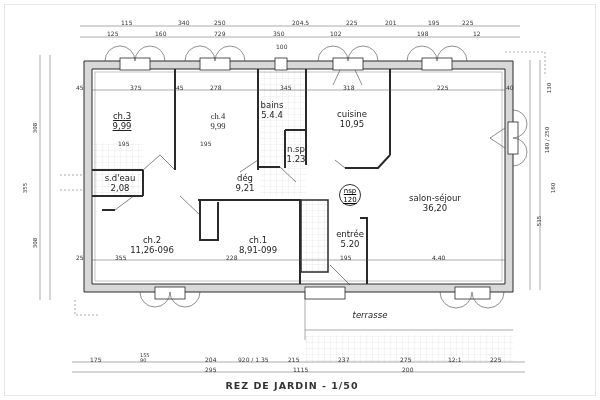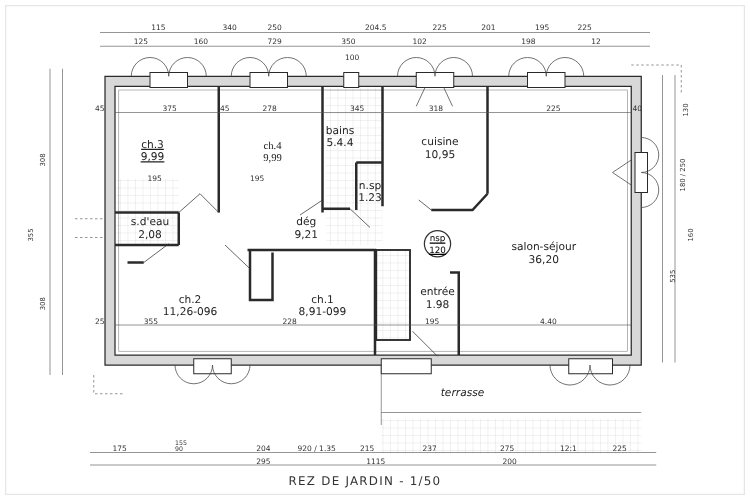--- a/index.html
+++ b/index.html
@@ -4,21 +4,21 @@
 <style>
   html, body { margin:0; padding:0; background:#ffffff; }
   body { width:600px; height:400px; position:relative; overflow:hidden; font-family:"DejaVu Sans", sans-serif; }
   #frame { position:absolute; left:4px; top:4px; width:592px; height:392px; border:1px solid #e6e6e6; box-sizing:border-box; background:#fff; }
   svg#plan { position:absolute; left:0; top:0; }
   .lbl { position:absolute; color:#222; text-align:center; white-space:nowrap; line-height:1.15; }
   .room-name { font-size:8.5px; }
   .room-area { font-size:8.5px; }
   .dim { position:absolute; font-size:6px; color:#333; white-space:nowrap; }
   .dim-v { position:absolute; font-size:5.5px; color:#333; white-space:nowrap; transform:rotate(-90deg); transform-origin:center; }
-  #title { position:absolute; left:0; width:584px; top:380px; text-align:center; font-size:9.5px; letter-spacing:1px; color:#333; }
+  #title { position:absolute; left:0; width:584px; top:380px; text-align:center; font-size:9.5px; letter-spacing:1px; color:#333;font-weight:bold; }
   .nsp-circle { position:absolute; width:22px; height:22px; border:1px solid #333; border-radius:50%; font-size:7px; text-align:center; line-height:9px; padding-top:2px; box-sizing:border-box; background:#fff;text-decoration:underline;}
 </style>
 </head>
 <body>
 
 <div id="frame"></div>
 
 <svg id="plan" width="600" height="400" viewBox="0 0 600 400">
   <defs>
     <pattern id="tile" width="6" height="6" patternUnits="userSpaceOnUse">
@@ -155,21 +155,21 @@
 <div class="lbl" style="left:122px;top:236px;width:60px;text-align:center;">
   <div class="room-name">ch.2</div>
   <div class="room-area">11,26-096</div>
 </div>
 <div class="lbl" style="left:228px;top:236px;width:60px;">
   <div class="room-name">ch.1</div>
   <div class="room-area">8,91-099</div>
 </div>
 <div class="lbl" style="left:330px;top:230px;width:40px;">
   <div class="room-name">entrée</div>
-  <div class="room-area">1.98</div>
+  <div class="room-area">5.20</div>
 </div>
 <div class="lbl" style="left:345px;top:311px;width:50px;font-style:italic;">
   <div class="room-name">terrasse</div>
 </div>
 
 <span class="dim" style="left:121px;top:19px;">115</span>
 <span class="dim" style="left:178px;top:19px;">340</span>
 <span class="dim" style="left:214px;top:19px;">250</span>
 <span class="dim" style="left:292px;top:19px;">204.5</span>
 <span class="dim" style="left:346px;top:19px;">225</span>

